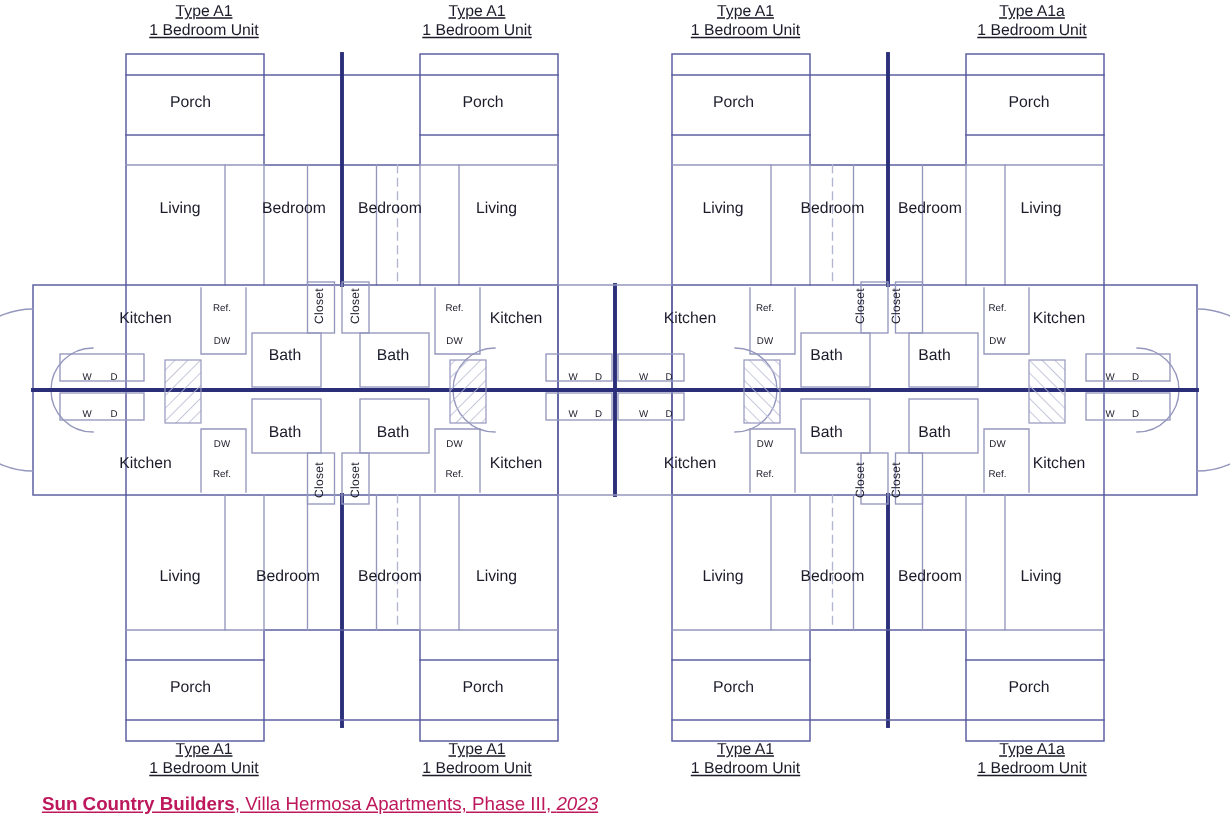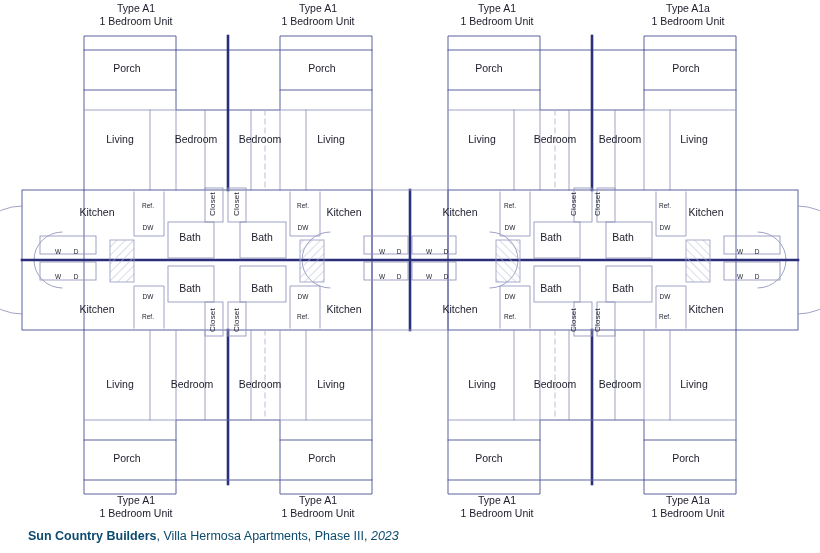--- a/index.html
+++ b/index.html
@@ -17,33 +17,34 @@
   .lbl{
     position:absolute;
     font-size:10.5px;
     line-height:12px;
     text-align:center;
     color:#1b1b2a;
     white-space:pre;
     transform:translate(-50%,-50%);
     pointer-events:none;
   }
-  .lbl.two{line-height:12.5px;}
+  .lbl.two{line-height:12.5px;text-decoration:underline;}
   .lbl.tiny{font-size:6.5px;line-height:7.5px;}
   .lbl.vert{
     transform:translate(-50%,-50%) rotate(-90deg);
     font-size:8px;
     letter-spacing:.2px;
   }
   .caption{
     position:absolute;
     left:28px;bottom:10px;
     font-size:12.5px;
-    color:#0c4a6e;
+    color:#be185d;
     white-space:pre;
+    text-decoration:underline;
   }
   .caption b{font-weight:bold;}
   .caption i{font-style:italic;}
 </style>
 </head>
 <body>
 
 <svg id="plan" viewBox="0 0 820 553">
   <defs>
     <pattern id="hatch" width="6" height="6" patternUnits="userSpaceOnUse" patternTransform="rotate(45)">

